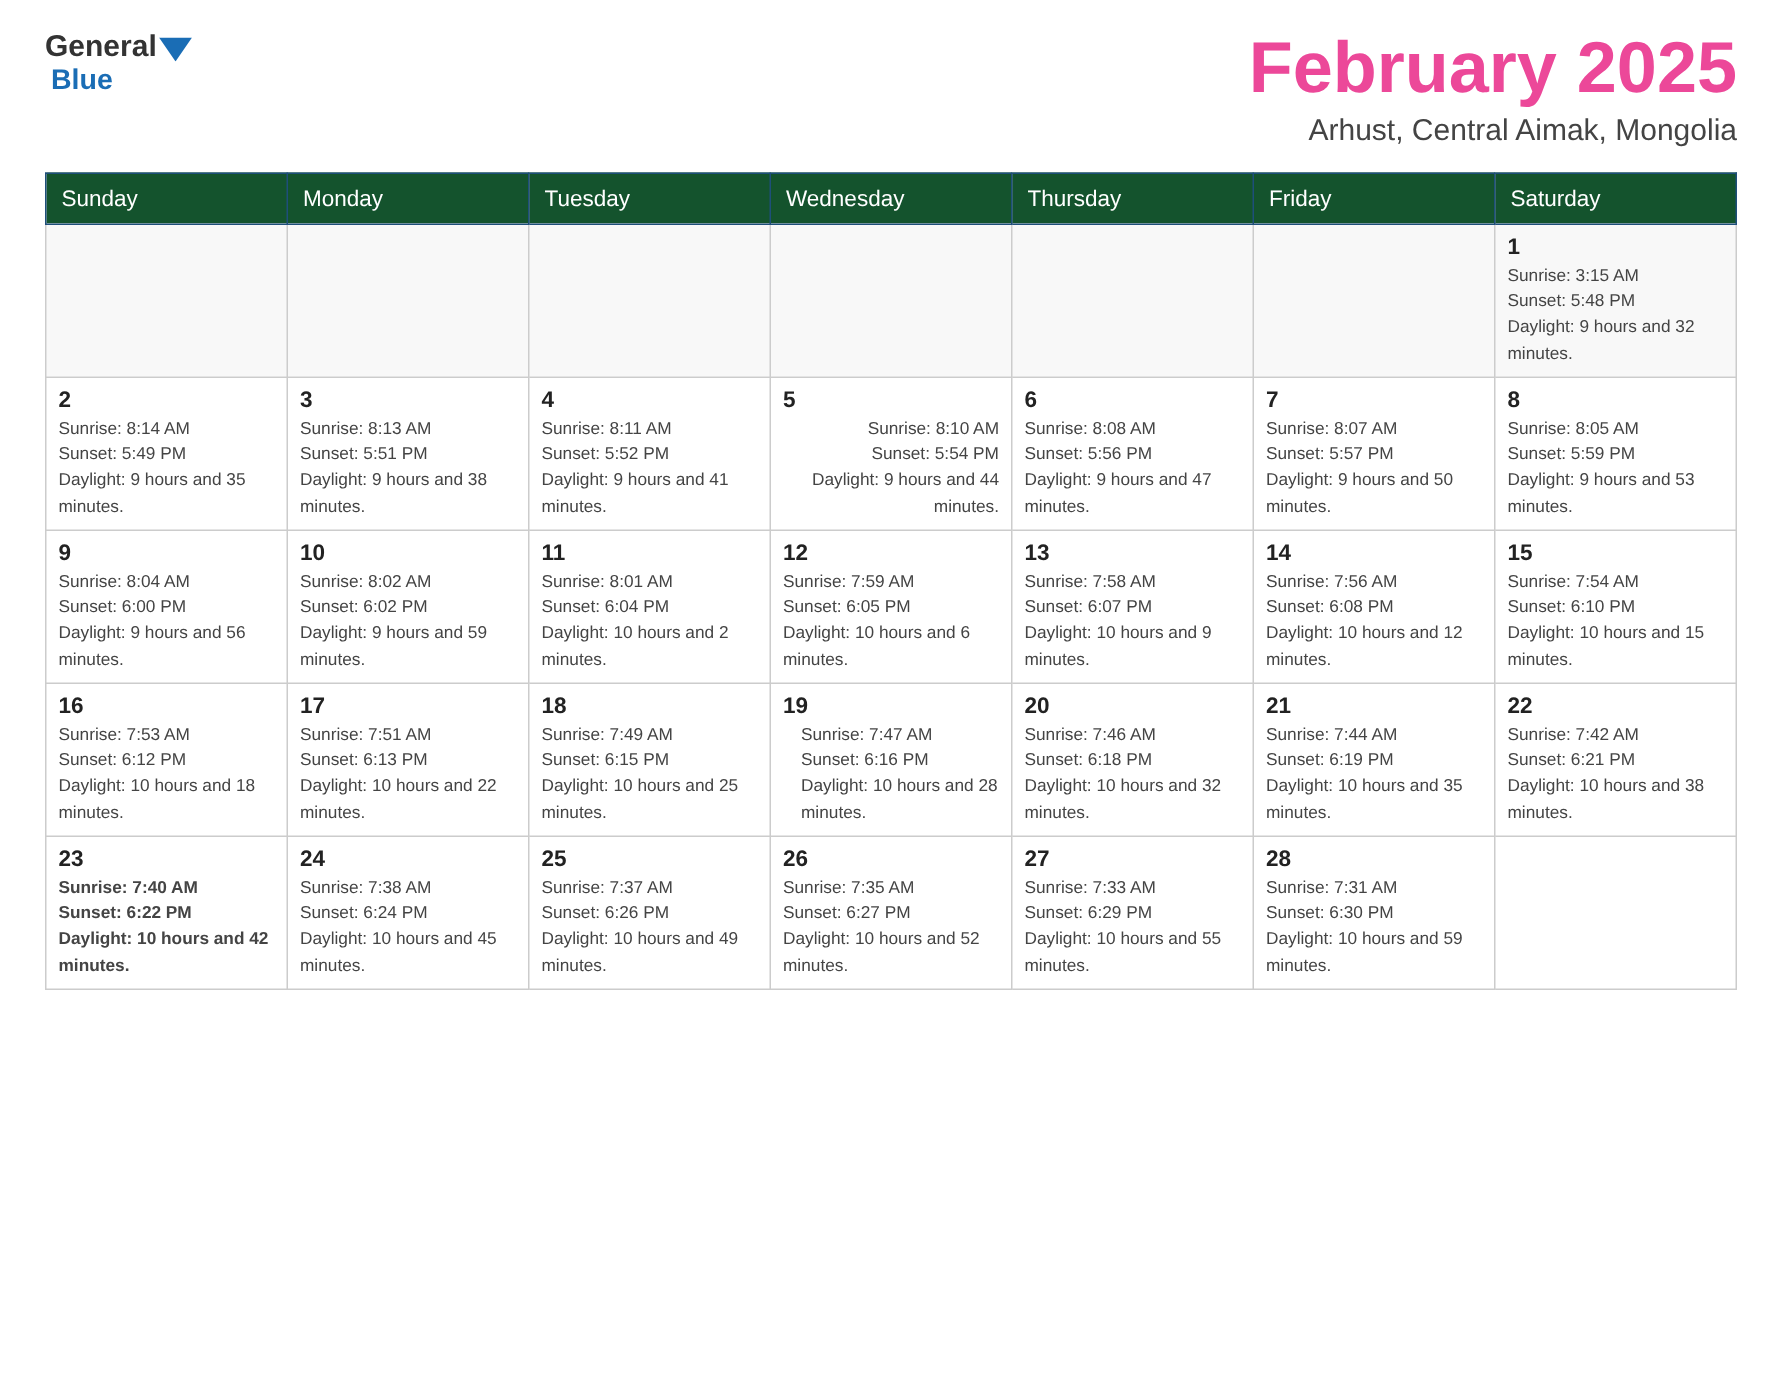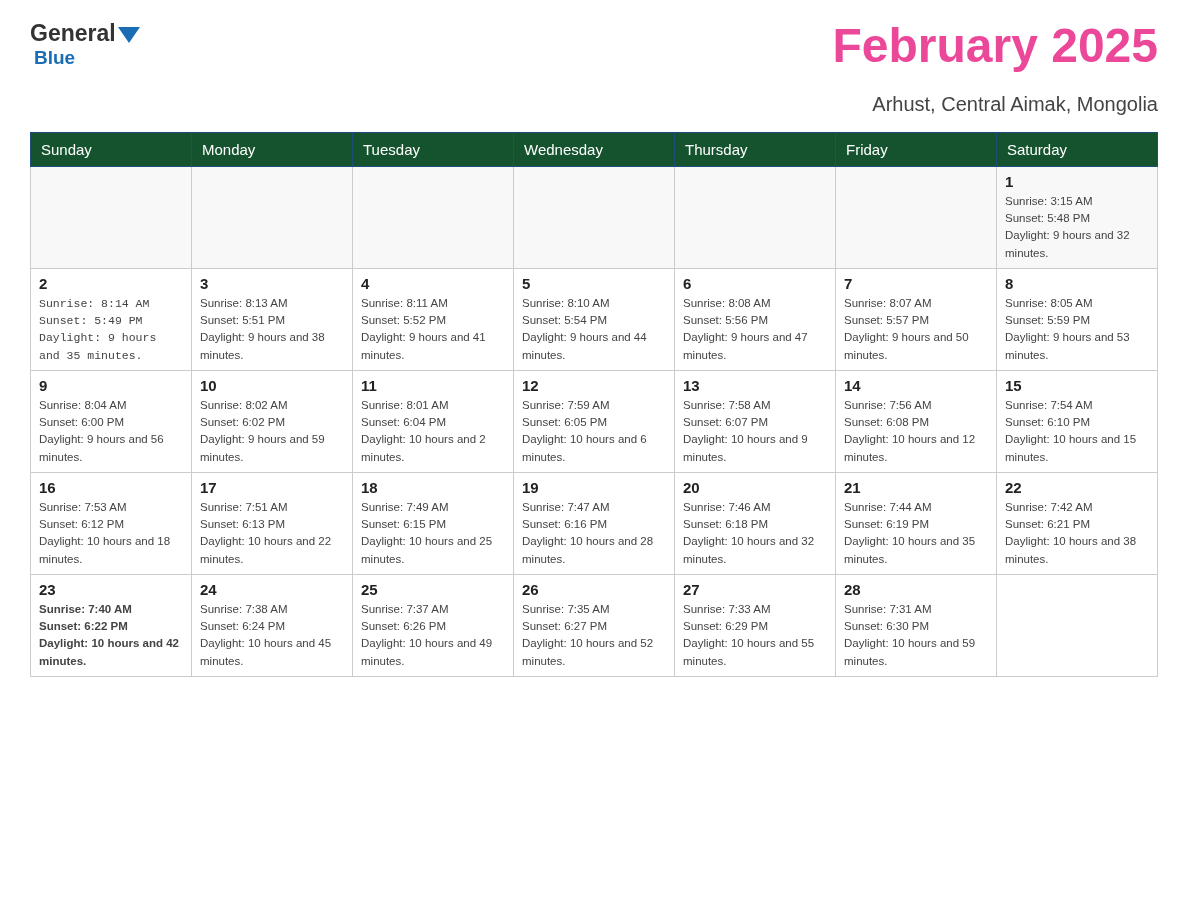--- a/index.html
+++ b/index.html
@@ -21,21 +21,21 @@
     }
     .page-title {
       font-size: 48px;
       font-weight: bold;
       color: #ec4899;
       line-height: 1.1;
     }
     .subtitle {
       font-size: 20px;
       color: #444;
-      margin-top: 20px;
+      margin-top: 3px;
     }
     .calendar {
       width: 100%;
       border-collapse: collapse;
       border: 1px solid #aaa;
     }
     .calendar th {
       background-color: #14532d;
       color: #fff;
       font-size: 15px;
@@ -85,21 +85,21 @@
       display: flex;
       align-items: center;
     }
   </style>
 </head>
 <body>
 
 <div class="header-area">
   <div class="logo-wrap">
     <div class="logo-line1">
-      <span style="font-size:23px;font-weight:bold;color:#333;">General</span>
+      <span style="font-size:20px;font-weight:bold;color:#333;">General</span>
       <svg width="22" height="16" viewBox="0 0 22 16" style="margin-left:2px;margin-top:2px;">
         <polygon points="0,0 22,0 11,16" fill="#1a6db5"></polygon>
       </svg>
     </div>
     <div class="logo-line2">
       <span style="font-size:19px;font-weight:bold;color:#1a6db5;margin-left:4px;">Blue</span>
     </div>
   </div>
   <div class="title-area">
     <div class="page-title">February 2025</div>
@@ -130,39 +130,39 @@
         <td>
           <span class="day-number">1</span>
           <div class="day-info" style="white-space: pre-line;">Sunrise: 3:15 AM
 Sunset: 5:48 PM
 Daylight: 9 hours and 32 minutes.</div>
         </td>
       </tr>
       <tr>
         <td>
           <span class="day-number">2</span>
-          <div class="day-info" style="white-space: pre-line; font-family: Liberation Mono, monospace;">Sunrise: 8:14 AM
+          <div class="day-info" style="white-space: pre-line;">Sunrise: 8:14 AM
 Sunset: 5:49 PM
 Daylight: 9 hours and 35 minutes.</div>
         </td>
         <td>
           <span class="day-number">3</span>
           <div class="day-info" style="white-space: pre-line;">Sunrise: 8:13 AM
 Sunset: 5:51 PM
 Daylight: 9 hours and 38 minutes.</div>
         </td>
         <td>
           <span class="day-number">4</span>
           <div class="day-info" style="white-space: pre-line;">Sunrise: 8:11 AM
 Sunset: 5:52 PM
 Daylight: 9 hours and 41 minutes.</div>
         </td>
         <td>
           <span class="day-number">5</span>
-          <div class="day-info" style="white-space: pre-line;">Sunrise: 8:10 AM
+          <div class="day-info" style="white-space: pre-line; text-align: right;">Sunrise: 8:10 AM
 Sunset: 5:54 PM
 Daylight: 9 hours and 44 minutes.</div>
         </td>
         <td>
           <span class="day-number">6</span>
           <div class="day-info" style="white-space: pre-line;">Sunrise: 8:08 AM
 Sunset: 5:56 PM
 Daylight: 9 hours and 47 minutes.</div>
         </td>
         <td>
@@ -236,21 +236,21 @@
 Daylight: 10 hours and 22 minutes.</div>
         </td>
         <td>
           <span class="day-number">18</span>
           <div class="day-info" style="white-space: pre-line;">Sunrise: 7:49 AM
 Sunset: 6:15 PM
 Daylight: 10 hours and 25 minutes.</div>
         </td>
         <td>
           <span class="day-number">19</span>
-          <div class="day-info" style="white-space: pre-line;">Sunrise: 7:47 AM
+          <div class="day-info" style="white-space: pre-line; margin-left: 12px;">Sunrise: 7:47 AM
 Sunset: 6:16 PM
 Daylight: 10 hours and 28 minutes.</div>
         </td>
         <td>
           <span class="day-number">20</span>
           <div class="day-info" style="white-space: pre-line;">Sunrise: 7:46 AM
 Sunset: 6:18 PM
 Daylight: 10 hours and 32 minutes.</div>
         </td>
         <td>

